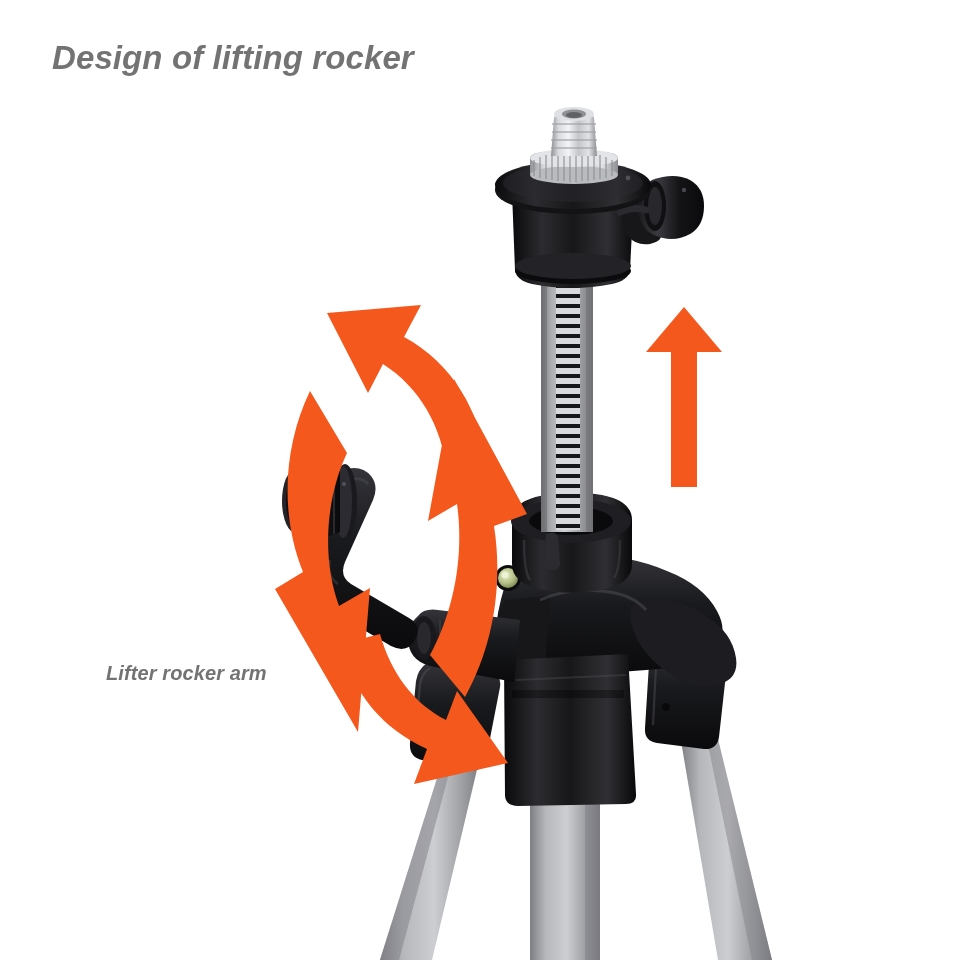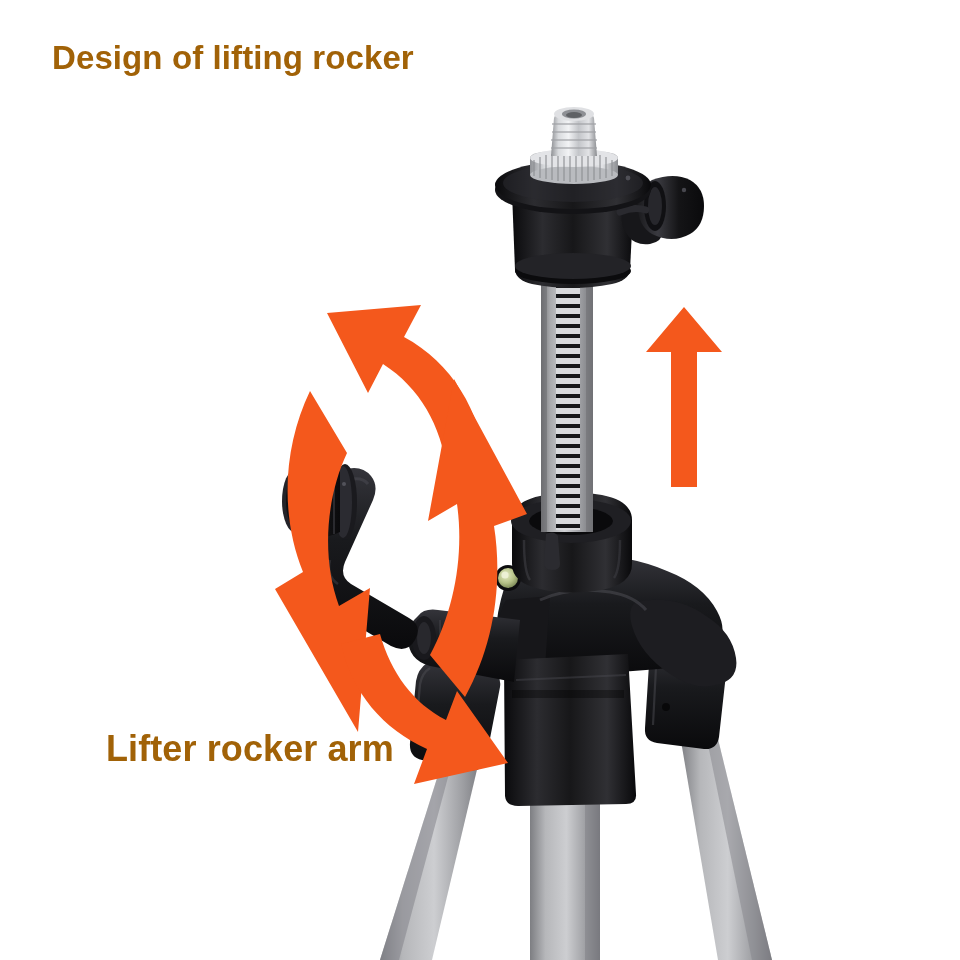--- a/index.html
+++ b/index.html
@@ -21,42 +21,43 @@
   #figure-svg {
     position: absolute;
     left: 0;
     top: 0;
     width: 960px;
     height: 960px;
     display: block;
   }
   .label-text {
     position: absolute;
-    color: #a16207;
+    color: #737373;
     font-weight: bold;
     white-space: nowrap;
     font-family: "Liberation Sans", sans-serif;
     letter-spacing: 0.1px;
+    font-style: italic;
   }
   #page-title {
     left: 52px;
     top: 38px;
     font-size: 33px;
     line-height: 40px;
   }
   #label-lifting-rod {
     left: 711px;
     top: 388px;
     font-size: 28px;
     line-height: 34px;
   }
   #label-lifter-rocker-arm {
     left: 106px;
-    top: 732px;
-    font-size: 36px;
+    top: 656px;
+    font-size: 20px;
     line-height: 34px;
   }
 </style>
 </head>
 <body>
 
 <div id="stage">
 
   <svg id="figure-svg" viewBox="0 0 960 960" xmlns="http://www.w3.org/2000/svg">
     <defs>

